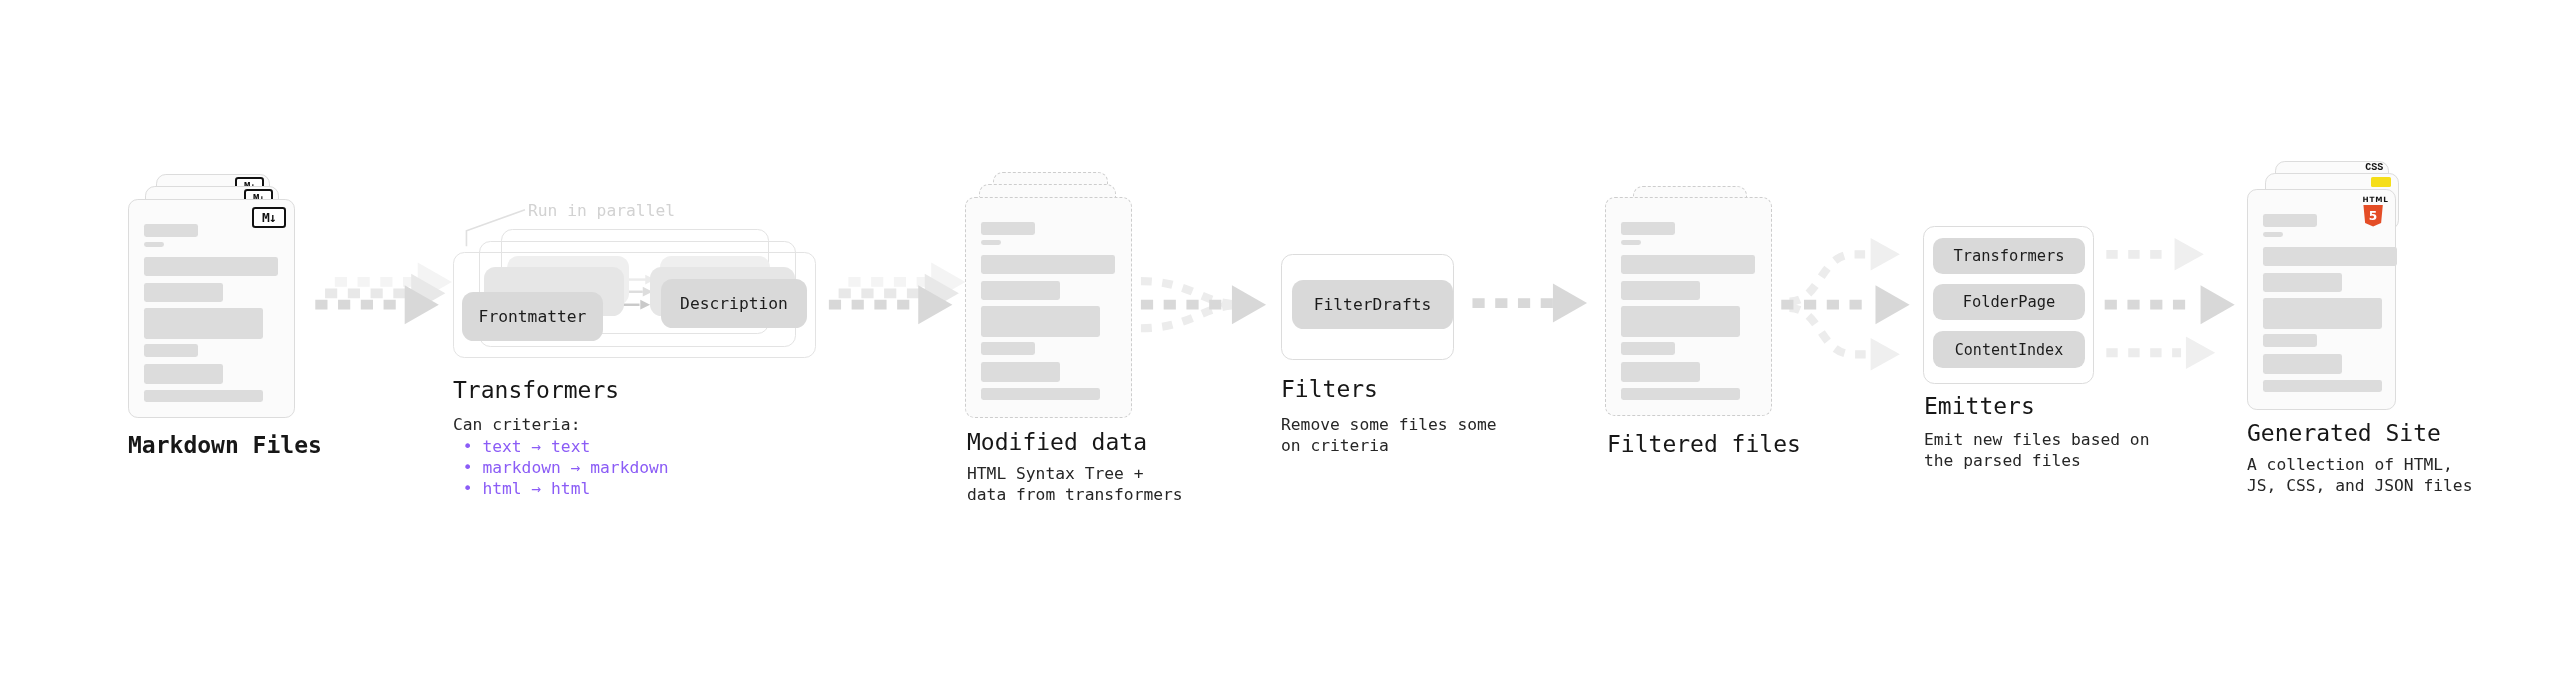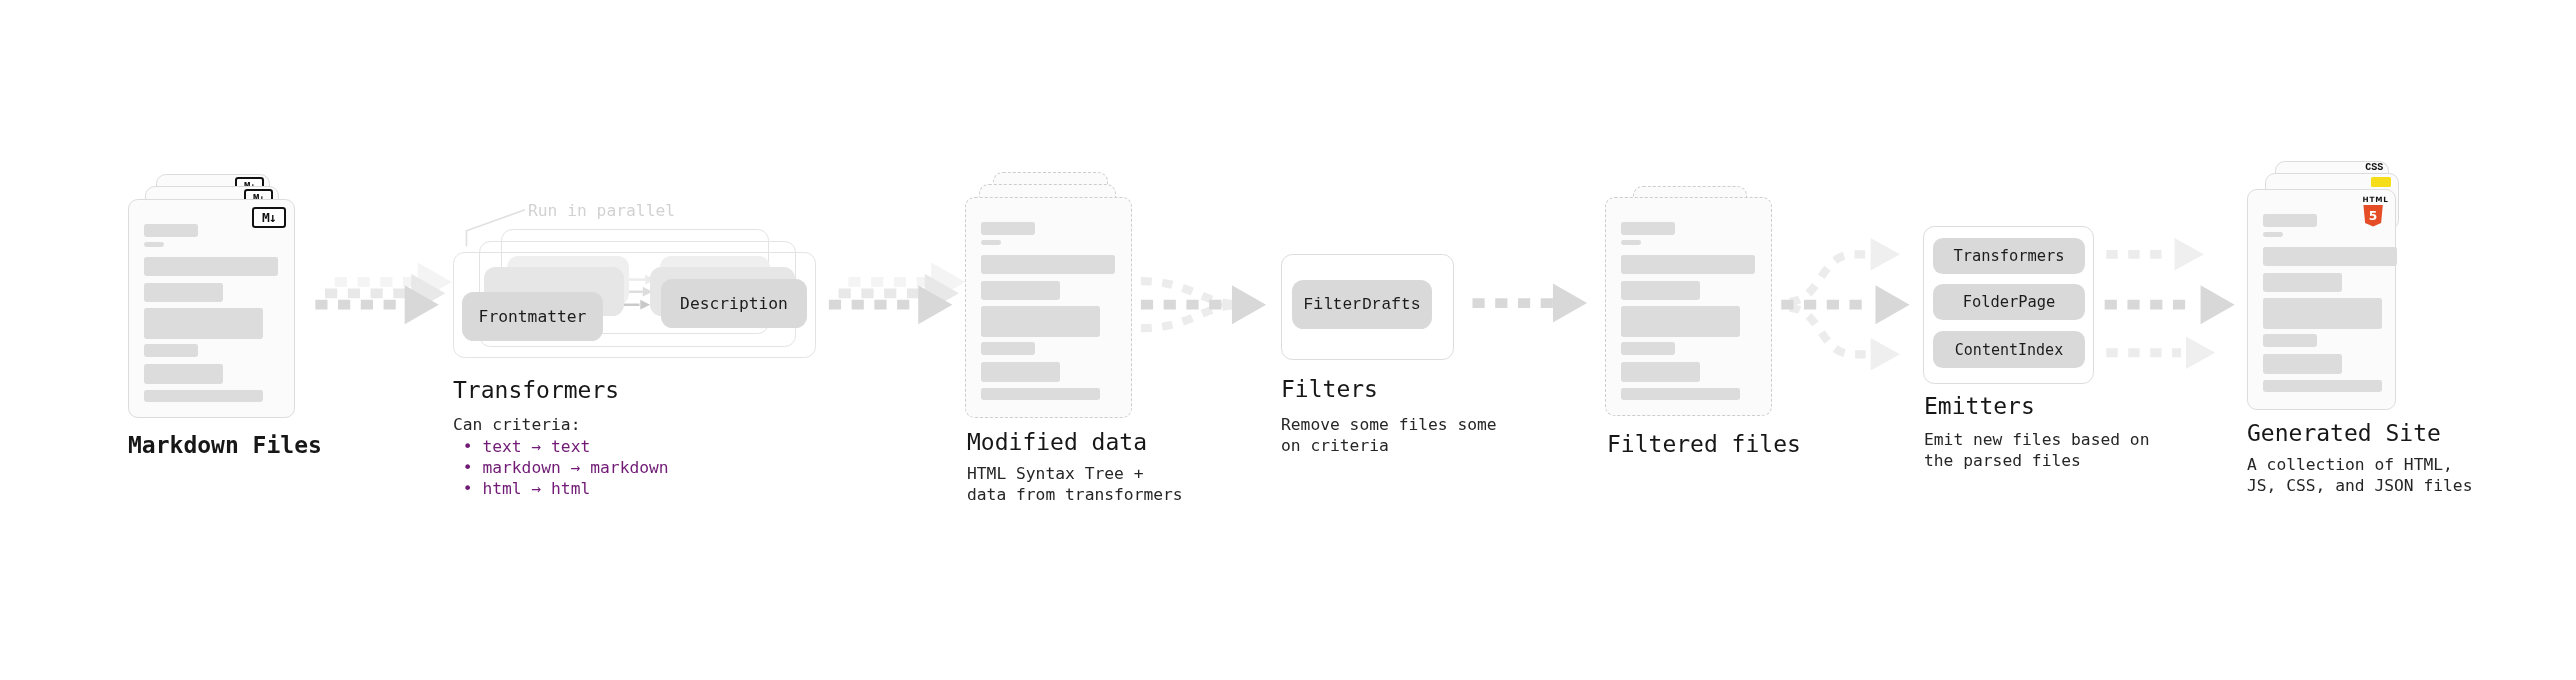--- a/index.html
+++ b/index.html
@@ -42,21 +42,21 @@
     position:absolute;background:#d9d9d9;border-radius:11.4px;display:flex;align-items:center;
     justify-content:center;font-size:16.3px;color:#1c1c1c;box-sizing:border-box;
   }
   .node-btn.ghost1{background:#e6e6e6;}
   .node-btn.ghost2{background:#efefef;}
   .node-btn.em{border-radius:9.8px;}
 
   .stage-label{position:absolute;font-size:23px;color:#171717;white-space:nowrap;}
   .stage-desc{position:absolute;font-size:16.3px;line-height:21px;color:#262626;white-space:pre-line;}
   .note-text{position:absolute;font-size:16.3px;color:#d2d2d2;white-space:nowrap;}
-  .bullets{position:absolute;font-size:16.3px;line-height:21px;color:#701a75;}
+  .bullets{position:absolute;font-size:16.3px;line-height:21px;color:#8b5cf6;}
   .bullet{padding-left:9.8px;}
   .bullet::before{content:"• ";}
 
   
   .css-badge{position:absolute;right:8.1px;top:3.3px;width:14.6px;text-align:center;}
   .css-badge .t{font-size:10px;font-weight:bold;color:#111;line-height:6.5px;font-family:Liberation Mono, monospace;}
   .css-badge .bar{height:2.4px;margin-top:0.8px;border-radius:0.8px;}
   .js-badge{position:absolute;right:7.3px;top:3.3px;width:19.5px;height:9.8px;border-radius:1.6px;}
   .html5-badge{position:absolute;right:11.4px;top:5.7px;width:21px;text-align:center;}
   .html5-badge .t{font-size:7.3px;font-weight:bold;color:#111;line-height:8.1px;letter-spacing:0.8px;font-family:"DejaVu Sans","Liberation Sans",sans-serif;}
@@ -195,21 +195,21 @@
           <div style="width: 119px; height: 12.2px; margin-bottom: 0px;"></div>
         </div>
     </div>
     <div class="stage-label" style="left:967px;top:429px;">Modified data</div>
     <div class="stage-desc" style="left:967px;top:463px;">HTML Syntax Tree +
 data from transformers</div>
   </div>
 
   <div>
     <div class="panel" style="left:1281px;top:254px;width:173px;height:106px;"></div>
-    <div class="node-btn" style="left:1292px;top:280px;width:140px;height:49px;font-family:Liberation Mono, monospace;">FilterDrafts</div>
+    <div class="node-btn" style="left:1292px;top:280px;width:161px;height:49px;">FilterDrafts</div>
     <div class="stage-label" style="left:1281px;top:376px;">Filters</div>
     <div class="stage-desc" style="left:1281px;top:414px;">Remove some files some
 on criteria</div>
   </div>
 
   <div>
     <div class="doc-card dashed" style="left:1633px;top:186px;width:114px;height:57px;"></div>
     <div class="doc-card dashed" style="left:1605px;top:197px;width:167px;height:219px;">
       <div class="doc-lines">
           <div style="width: 54px; height: 13px; margin-bottom: 4.9px;"></div>

